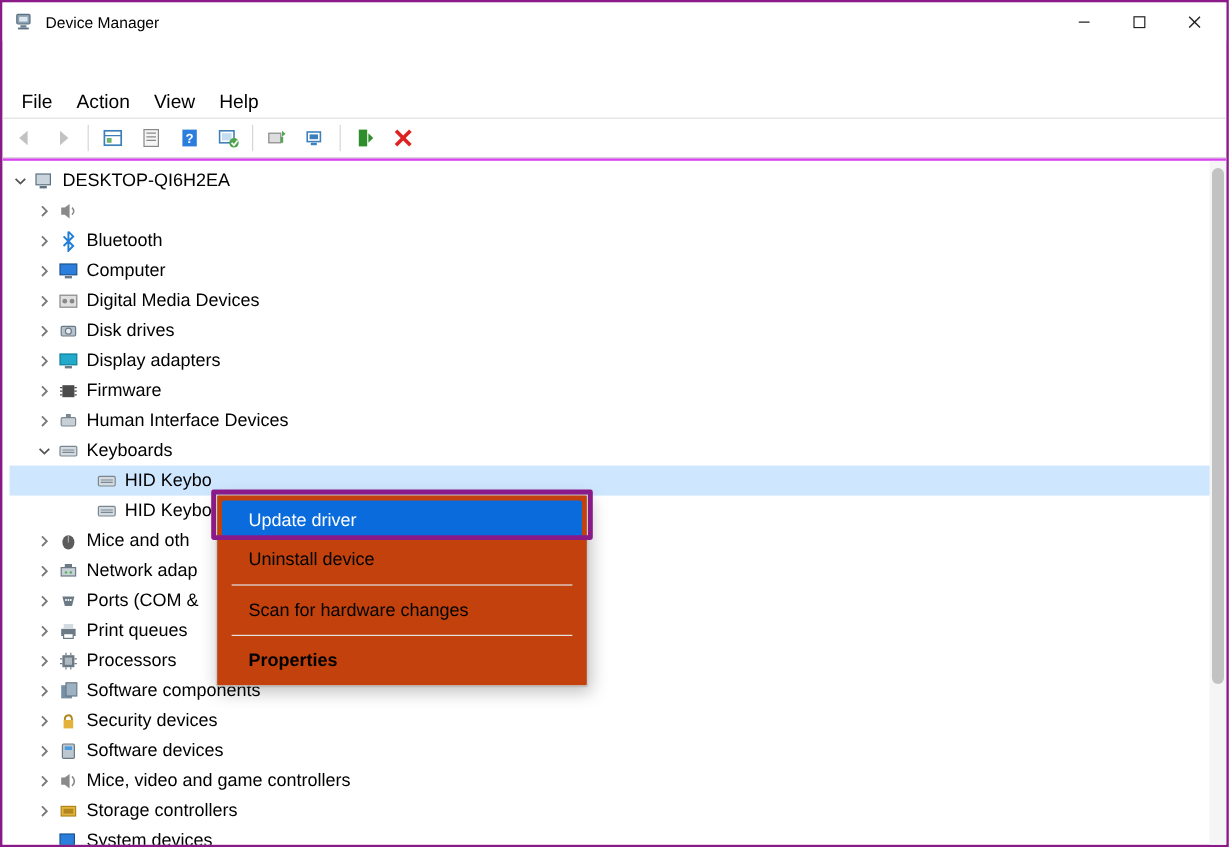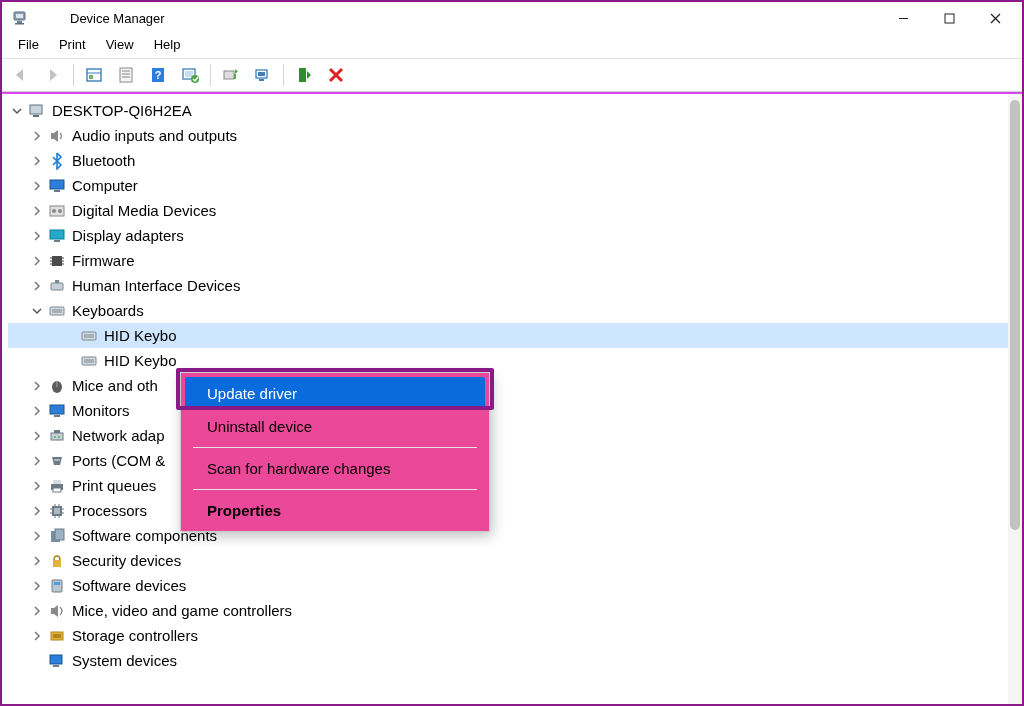--- a/index.html
+++ b/index.html
@@ -15,42 +15,42 @@
     position: relative;
     border: 2px solid #8B1A89;
   }
   
   .titlebar {
     height: 32px;
     display: flex;
     align-items: center;
     padding: 0 4px;
     background: #fff;
-    gap: 32px;
   }
   .titlebar .app-icon {
     width: 18px; height: 18px;
     margin: 0 8px 0 6px;
     display: flex; align-items: center; justify-content: center;
   }
   .titlebar .title { font-size: 13px; }
   .winbtns { margin-left: auto; display: flex; }
   .winbtn {
     width: 46px; height: 32px;
     display: flex; align-items: center; justify-content: center;
     font-size: 13px;
     color: #222;
   }
   .winbtn svg { width: 11px; height: 11px; }
   
   .menubar {
     height: 24px;
     display: flex; align-items: flex-start;
     padding: 0 6px;
-    font-size: 13px;
+    font-size: 16px;
+    margin-top: 40px;
   }
   .menubar .menuitem { padding: 3px 10px; }
   
   .toolbar {
     height: 34px;
     display: flex; align-items: center;
     padding: 0 4px;
     gap: 2px;
     border-top: 1px solid #e0e0e0;
     border-bottom: 1px solid #d0d0d0;
@@ -97,21 +97,21 @@
   .indent0 { padding-left: 2px; }
   .indent1 { padding-left: 22px; }
   .indent2 { padding-left: 54px; text-align: center; }
   .selected { background: #cfe6ff; }
   
   .ctx-menu {
     position: absolute;
     left: 178px;
     top: 278px;
     width: 310px;
-    background: #ec4899;
+    background: #c2410c;
     border: 1px solid #ccc;
     border-radius: 2px;
     box-shadow: 2px 4px 14px rgba(0,0,0,0.25), 0 0 1px rgba(0,0,0,0.2);
     padding: 4px 4px;
     font-size: 15px;
   }
   .ctx-item {
     padding: 8px 18px 8px 22px;
     border-radius: 2px;
   }
@@ -172,21 +172,21 @@
         <svg viewBox="0 0 11 11">
           <line x1="1" y1="1" x2="10" y2="10" stroke="#222" stroke-width="1.2"></line>
           <line x1="10" y1="1" x2="1" y2="10" stroke="#222" stroke-width="1.2"></line>
         </svg>
       </div>
   </div>
 </div>
 
 <div class="menubar">
   <div class="menuitem">File</div>
-  <div class="menuitem">Print</div>
+  <div class="menuitem">Action</div>
   <div class="menuitem">View</div>
   <div class="menuitem">Help</div>
 </div>
 
 <div class="toolbar">
   <div class="tbtn disabled">
       <svg viewBox="0 0 18 18">
         <path d="M11 3 L4 9 L11 15 Z" fill="#7a7a7a"></path>
       </svg>
     </div>
@@ -278,21 +278,20 @@
           <svg viewBox="0 0 10 10">
             <path d="M3 1 L7 5 L3 9" fill="none" stroke="#777" stroke-width="1.5"></path>
           </svg>
         </span>
       <span class="node-icon">
           <svg viewBox="0 0 18 18">
             <path d="M3 6 L6 6 L10 3 L10 15 L6 12 L3 12 Z" fill="#8a8a8a"></path>
             <path d="M12 6 Q15 9 12 12" fill="none" stroke="#8a8a8a" stroke-width="1.3"></path>
           </svg>
         </span>
-      <span class="node-label">Audio inputs and outputs</span>
     </div>
 
     <div class="tree-row indent1">
       <span class="expander">
           <svg viewBox="0 0 10 10">
             <path d="M3 1 L7 5 L3 9" fill="none" stroke="#777" stroke-width="1.5"></path>
           </svg>
         </span>
       <span class="node-icon">
           <svg viewBox="0 0 18 18">
@@ -326,20 +325,34 @@
       <span class="node-icon">
           <svg viewBox="0 0 18 18">
             <rect x="2" y="4" width="14" height="10" fill="#e0e0e0" stroke="#888"></rect>
             <circle cx="6" cy="9" r="2" fill="#888"></circle>
             <circle cx="12" cy="9" r="2" fill="#888"></circle>
           </svg>
         </span>
       <span class="node-label">Digital Media Devices</span>
     </div>
 
+    <div class="tree-row indent1">
+      <span class="expander">
+          <svg viewBox="0 0 10 10">
+            <path d="M3 1 L7 5 L3 9" fill="none" stroke="#777" stroke-width="1.5"></path>
+          </svg>
+        </span>
+      <span class="node-icon">
+          <svg viewBox="0 0 18 18">
+            <rect x="3" y="5" width="12" height="8" rx="1" fill="#b7c3cc" stroke="#6c7a85"></rect>
+            <circle cx="9" cy="9" r="2.5" fill="#e8eef2" stroke="#6c7a85"></circle>
+          </svg>
+        </span>
+      <span class="node-label">Disk drives</span>
+    </div>
 
     <div class="tree-row indent1">
       <span class="expander">
           <svg viewBox="0 0 10 10">
             <path d="M3 1 L7 5 L3 9" fill="none" stroke="#777" stroke-width="1.5"></path>
           </svg>
         </span>
       <span class="node-icon">
           <svg viewBox="0 0 18 18">
             <rect x="2" y="3" width="14" height="9" fill="#23aacb" stroke="#0b7f9b"></rect>
@@ -433,34 +446,20 @@
         </span>
       <span class="node-icon">
           <svg viewBox="0 0 18 18">
             <ellipse cx="9" cy="10" rx="5" ry="6" fill="#5c5c5c"></ellipse>
             <line x1="9" y1="4" x2="9" y2="10" stroke="#aaa"></line>
           </svg>
         </span>
       <span class="node-label">Mice and oth</span>
     </div>
 
-    <div class="tree-row indent1">
-      <span class="expander">
-          <svg viewBox="0 0 10 10">
-            <path d="M3 1 L7 5 L3 9" fill="none" stroke="#777" stroke-width="1.5"></path>
-          </svg>
-        </span>
-      <span class="node-icon">
-          <svg viewBox="0 0 18 18">
-            <rect x="2" y="3" width="14" height="9" fill="#2b7edb" stroke="#1a5490"></rect>
-            <rect x="6" y="13" width="6" height="2" fill="#6b7c88"></rect>
-          </svg>
-        </span>
-      <span class="node-label">Monitors</span>
-    </div>
 
     <div class="tree-row indent1">
       <span class="expander">
           <svg viewBox="0 0 10 10">
             <path d="M3 1 L7 5 L3 9" fill="none" stroke="#777" stroke-width="1.5"></path>
           </svg>
         </span>
       <span class="node-icon">
           <svg viewBox="0 0 18 18">
             <rect x="3" y="6" width="12" height="7" fill="#c7d0d7" stroke="#6c7a85"></rect>

